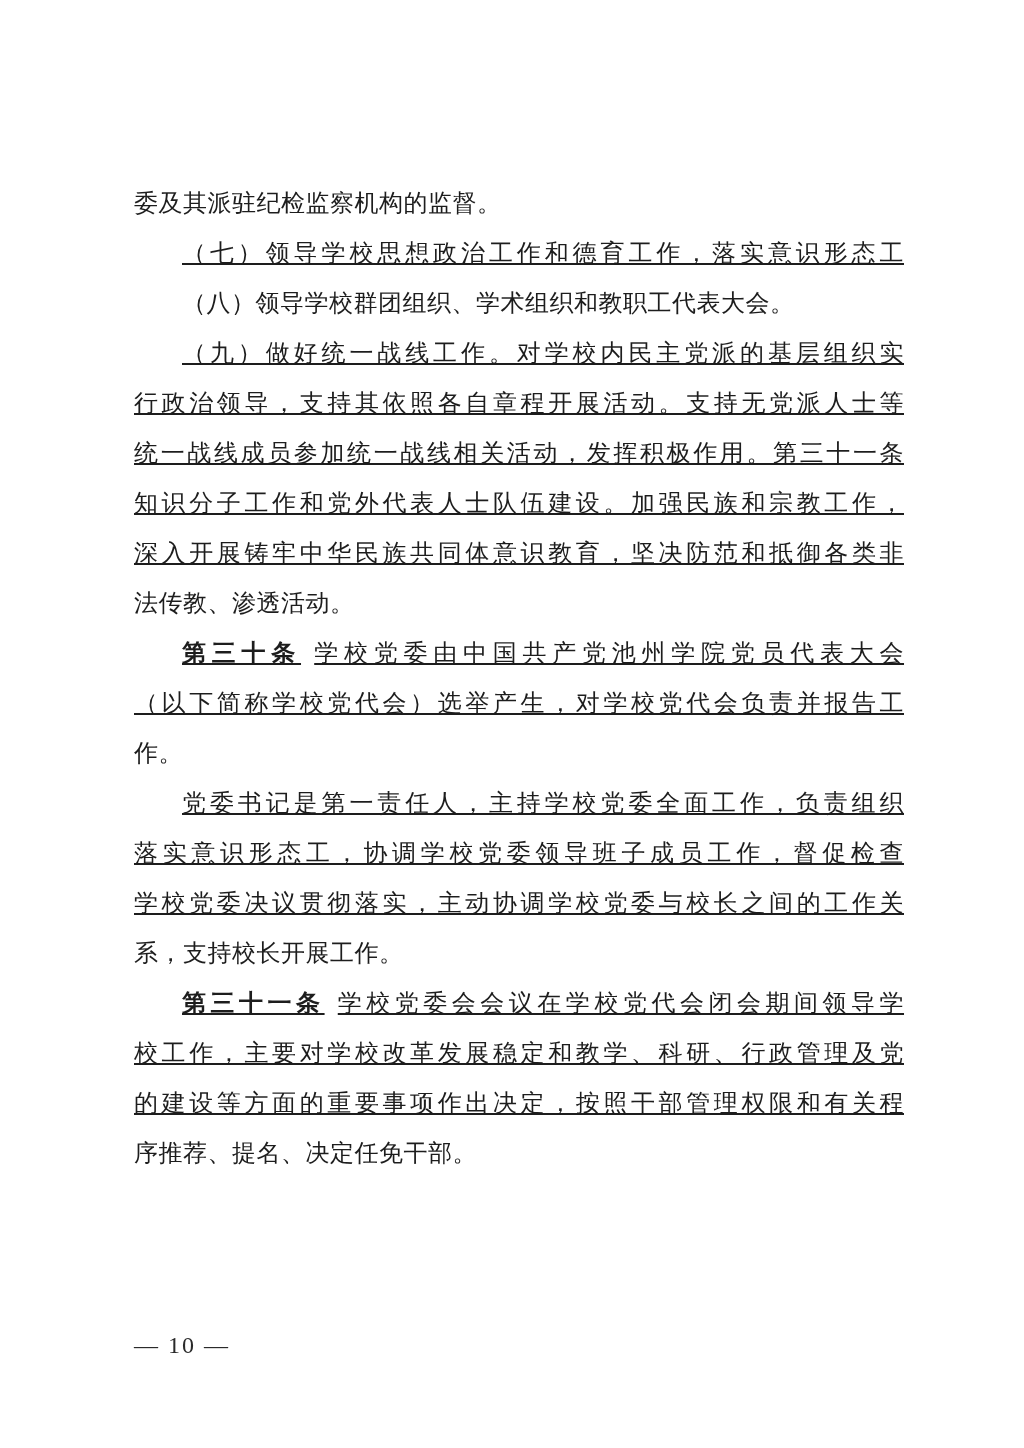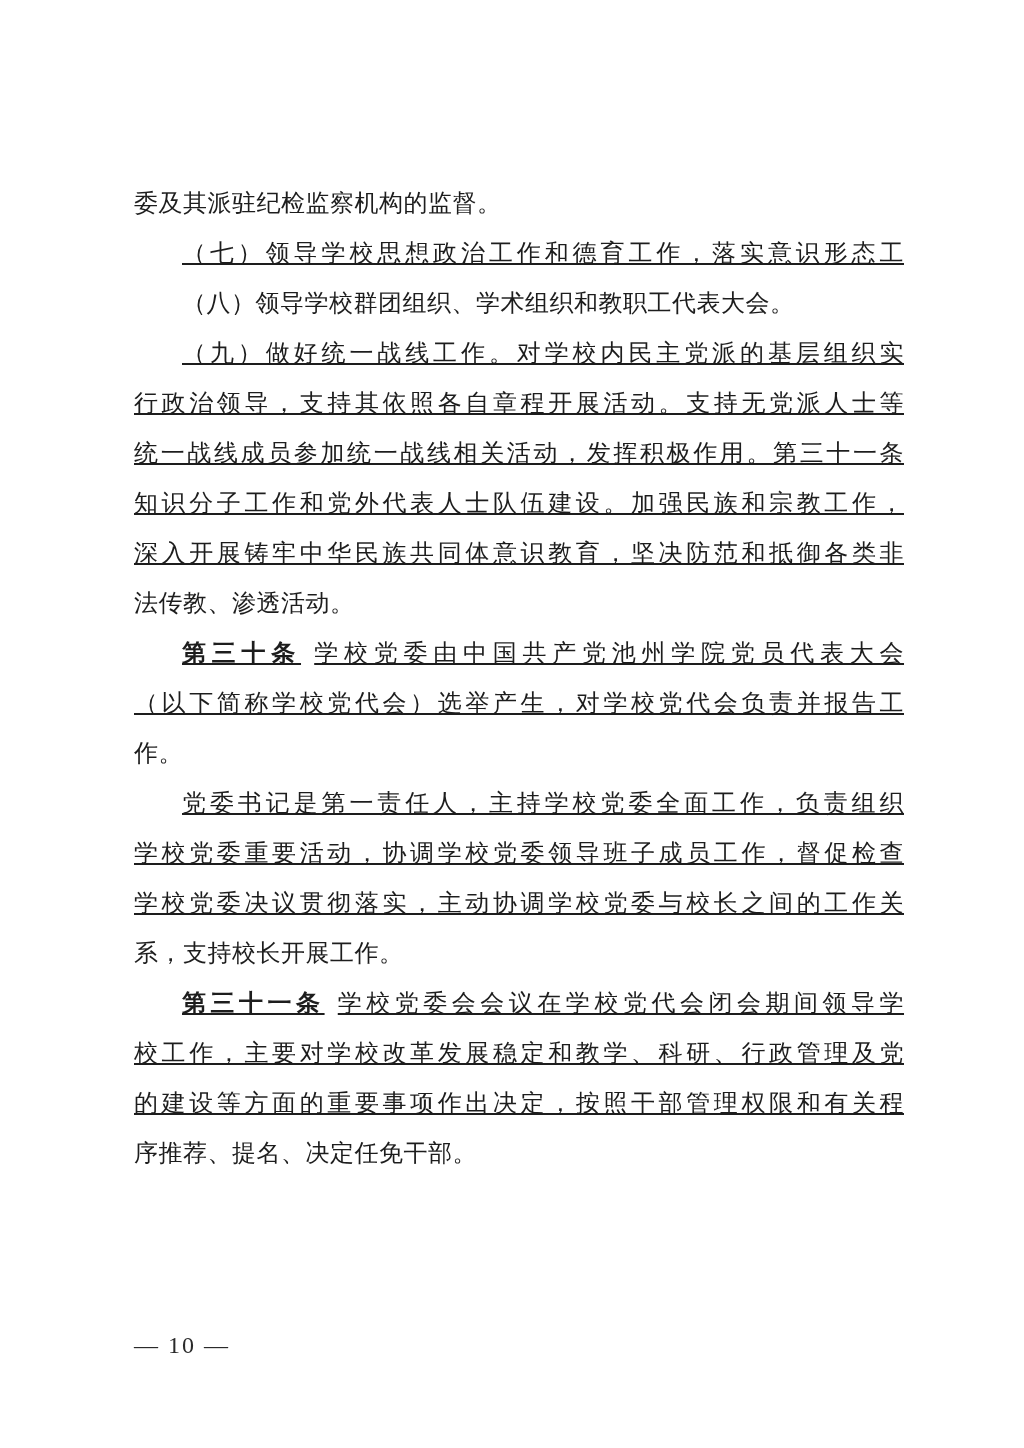--- a/index.html
+++ b/index.html
@@ -71,21 +71,21 @@
     <div class="line fill">统一战线成员参加统一战线相关活动，发挥积极作用。第三十一条</div>
     <div class="line fill">知识分子工作和党外代表人士队伍建设。加强民族和宗教工作，</div>
     <div class="line fill">深入开展铸牢中华民族共同体意识教育，坚决防范和抵御各类非</div>
     <div class="line">法传教、渗透活动。</div>
 
     <div class="line fill indent"><span class="lead">第三十条</span><span>学校党委由中国共产党池州学院党员代表大会</span></div>
     <div class="line fill">（以下简称学校党代会）选举产生，对学校党代会负责并报告工</div>
     <div class="line">作。</div>
 
     <div class="line fill indent">党委书记是第一责任人，主持学校党委全面工作，负责组织</div>
-    <div class="line fill">学校党委重要活动，协调学校党委领导班子成员工作，督促检查</div>
+    <div class="line fill">落实意识形态工，协调学校党委领导班子成员工作，督促检查</div>
     <div class="line fill">学校党委决议贯彻落实，主动协调学校党委与校长之间的工作关</div>
     <div class="line">系，支持校长开展工作。</div>
 
     <div class="line fill indent"><span class="lead">第三十一条</span><span>学校党委会会议在学校党代会闭会期间领导学</span></div>
     <div class="line fill">校工作，主要对学校改革发展稳定和教学、科研、行政管理及党</div>
     <div class="line fill">的建设等方面的重要事项作出决定，按照干部管理权限和有关程</div>
     <div class="line">序推荐、提名、决定任免干部。</div>
 
   </div>
 

